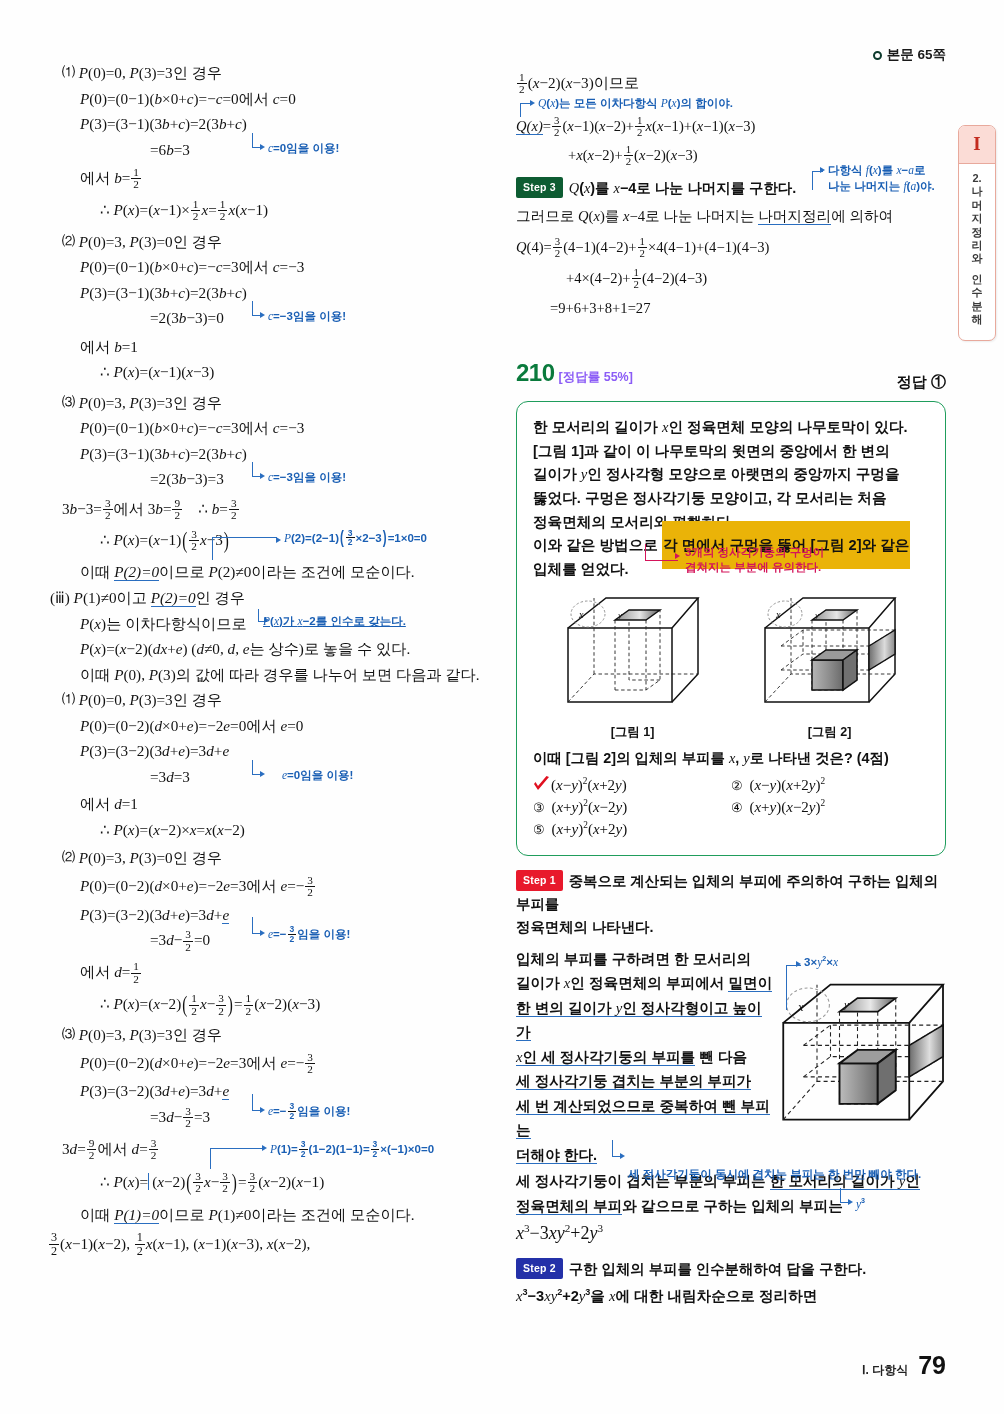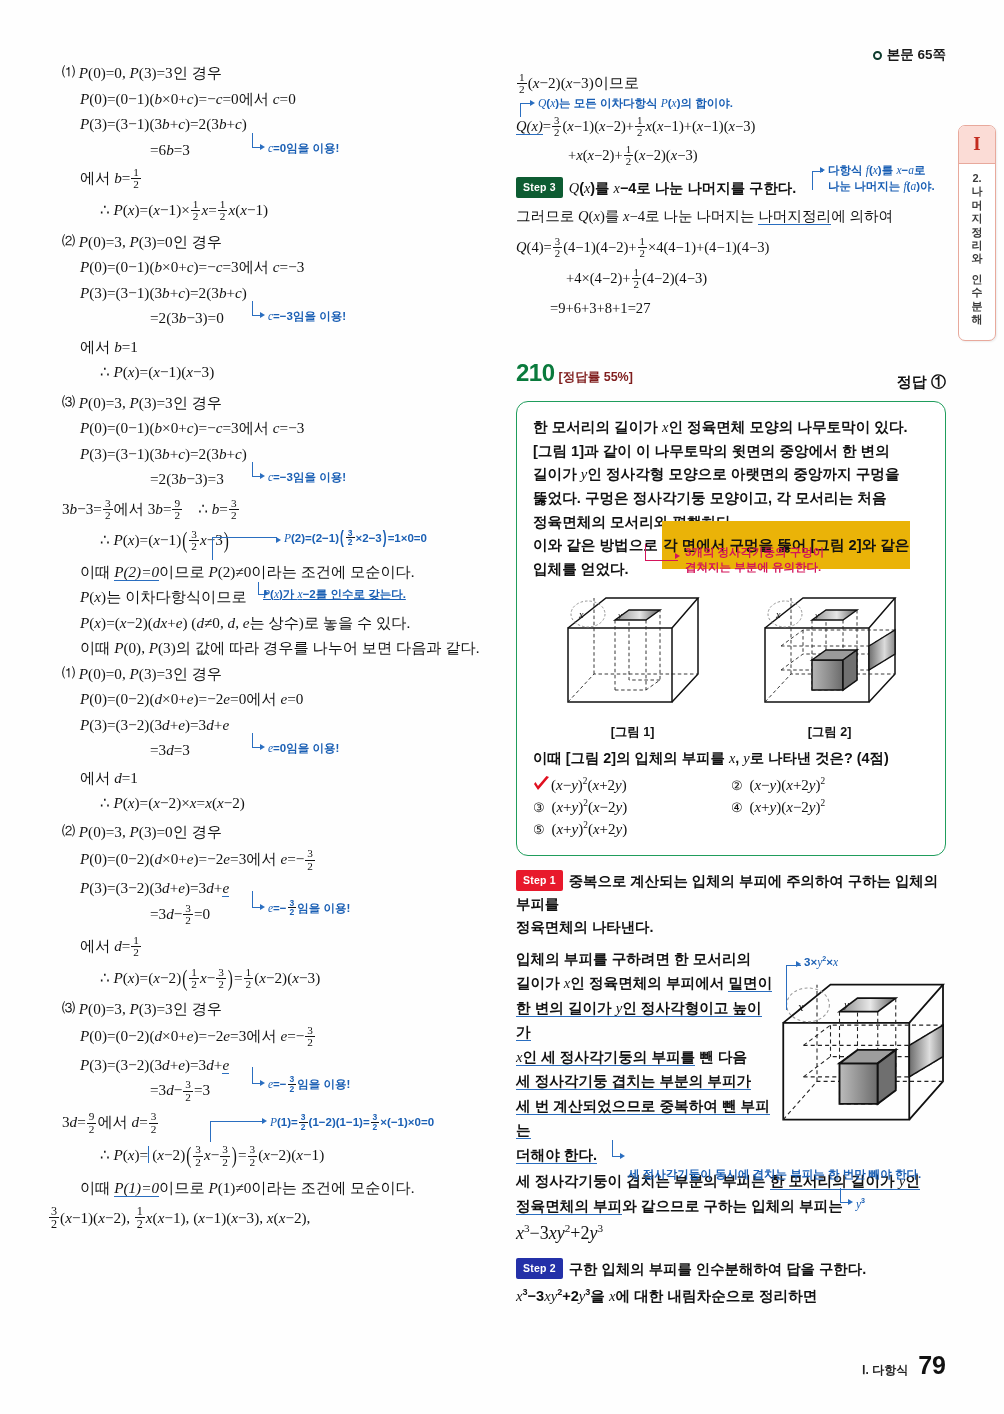--- a/index.html
+++ b/index.html
@@ -152,21 +152,21 @@
     font-size: 24px;
     color: #0a7a3c;
     letter-spacing: -0.5px;
     display: inline-block;
     vertical-align: baseline;
   }
   .prob-rate {
     font-family: "Liberation Sans", sans-serif;
     font-weight: 700;
     font-size: 12.5px;
-    color: #7f1d1d;
+    color: #8b5cf6;
     margin-left: 4px;
   }
   .prob-ans {
     position: absolute;
     right: 0; bottom: 7px;
     font-family: "Liberation Sans", sans-serif;
     font-weight: 700;
     font-size: 15px;
     color: #111;
   }
@@ -357,35 +357,36 @@
     </div>
     <div class="line" style="margin-top:7px">3<span class="v">b</span>−3=<span class="frac"><span class="num">3</span><span class="den">2</span></span>에서 3<span class="v">b</span>=<span class="frac"><span class="num">9</span><span class="den">2</span></span> &nbsp;&nbsp;&nbsp;∴ <span class="v">b</span>=<span class="frac"><span class="num">3</span><span class="den">2</span></span></div>
     <div class="line i2" style="margin-top:7px; position:relative">
       ∴ <span class="v">P</span>(<span class="v">x</span>)=(<span class="v">x</span>−1)<span class="big-paren">(</span><span class="frac"><span class="num">3</span><span class="den">2</span></span><span class="v">x</span>−3<span class="big-paren">)</span>
       <span class="note note-abs" style="left:222px; top:0px;"><span class="v">P</span>(2)=(2−1)<span class="big-paren">(</span><span class="frac"><span class="num">3</span><span class="den">2</span></span>×2−3<span class="big-paren">)</span>=1×0=0</span>
       <span class="arrow-r" style="left:214px; top:8px;"></span>
       <span class="hook-up" style="left:150px; top:8px; width:64px; height:22px;"></span>
     </div>
     <div class="line i1" style="margin-top:8px">이때 <span class="v" style="border-bottom:1.4px solid #2a6ec0">P(2)=0</span>이므로 <span class="v">P</span>(2)≠0이라는 조건에 모순이다.</div>
 
+    <div class="line" style="margin-top:4px; margin-left:-12px">(ⅲ) <span class="v">P</span>(1)≠0이고 <span class="v" style="border-bottom:1.4px solid #2a6ec0">P(2)=0</span>인 경우</div>
     <div class="line i1" style="position:relative"><span class="v">P</span>(<span class="v">x</span>)는 이차다항식이므로
       <span class="hook" style="left:196px; top:-4px; width:8px; height:12px;"></span>
       <span class="arrow-r" style="left:202px; top:4px;"></span>
       <span class="note note-abs" style="left:201px; top:0px;text-decoration:underline;"><span class="v">P</span>(<span class="v">x</span>)가 <span class="v">x</span>−2를 인수로 갖는다.</span>
     </div>
     <div class="line i1"><span class="v">P</span>(<span class="v">x</span>)=(<span class="v">x</span>−2)(<span class="v">dx</span>+<span class="v">e</span>) (<span class="v">d</span>≠0, <span class="v">d</span>, <span class="v">e</span>는 상수)로 놓을 수 있다.</div>
     <div class="line i1">이때 <span class="v">P</span>(0), <span class="v">P</span>(3)의 값에 따라 경우를 나누어 보면 다음과 같다.</div>
 
     <div class="line"><span class="caselbl">⑴</span> <span class="v">P</span>(0)=0, <span class="v">P</span>(3)=3인 경우</div>
     <div class="line i1"><span class="v">P</span>(0)=(0−2)(<span class="v">d</span>×0+<span class="v">e</span>)=−2<span class="v">e</span>=0에서 <span class="v">e</span>=0</div>
     <div class="line i1"><span class="v">P</span>(3)=(3−2)(3<span class="v">d</span>+<span class="v">e</span>)=3<span class="v">d</span>+<span class="v">e</span></div>
     <div class="line i3" style="position:relative">=3<span class="v">d</span>=3
       <span class="hook" style="left:190px; top:-6px; width:10px; height:14px;"></span>
       <span class="arrow-r" style="left:198px; top:5px;"></span>
-      <span class="note note-abs" style="left:206px; top:1px;"><span class="v">e</span>=0임을 이용!</span>
+      <span class="note note-abs" style="left:220px; top:1px;"><span class="v">e</span>=0임을 이용!</span>
     </div>
     <div class="line i1" style="margin-top:5px">에서 <span class="v">d</span>=1</div>
     <div class="line i2">∴ <span class="v">P</span>(<span class="v">x</span>)=(<span class="v">x</span>−2)×<span class="v">x</span>=<span class="v">x</span>(<span class="v">x</span>−2)</div>
 
     <div class="line" style="margin-top:6px"><span class="caselbl">⑵</span> <span class="v">P</span>(0)=3, <span class="v">P</span>(3)=0인 경우</div>
     <div class="line i1" style="margin-top:5px"><span class="v">P</span>(0)=(0−2)(<span class="v">d</span>×0+<span class="v">e</span>)=−2<span class="v">e</span>=3에서 <span class="v">e</span>=−<span class="frac"><span class="num">3</span><span class="den">2</span></span></div>
     <div class="line i1" style="margin-top:5px"><span class="v">P</span>(3)=(3−2)(3<span class="v">d</span>+<span class="v">e</span>)=3<span class="v">d</span>+<span class="v" style="border-bottom:1.2px solid #2a6ec0">e</span></div>
     <div class="line i3" style="position:relative; margin-top:3px">=3<span class="v">d</span>−<span class="frac"><span class="num">3</span><span class="den">2</span></span>=0
       <span class="hook" style="left:190px; top:-12px; width:10px; height:16px;"></span>
       <span class="arrow-r" style="left:198px; top:1px;"></span>

